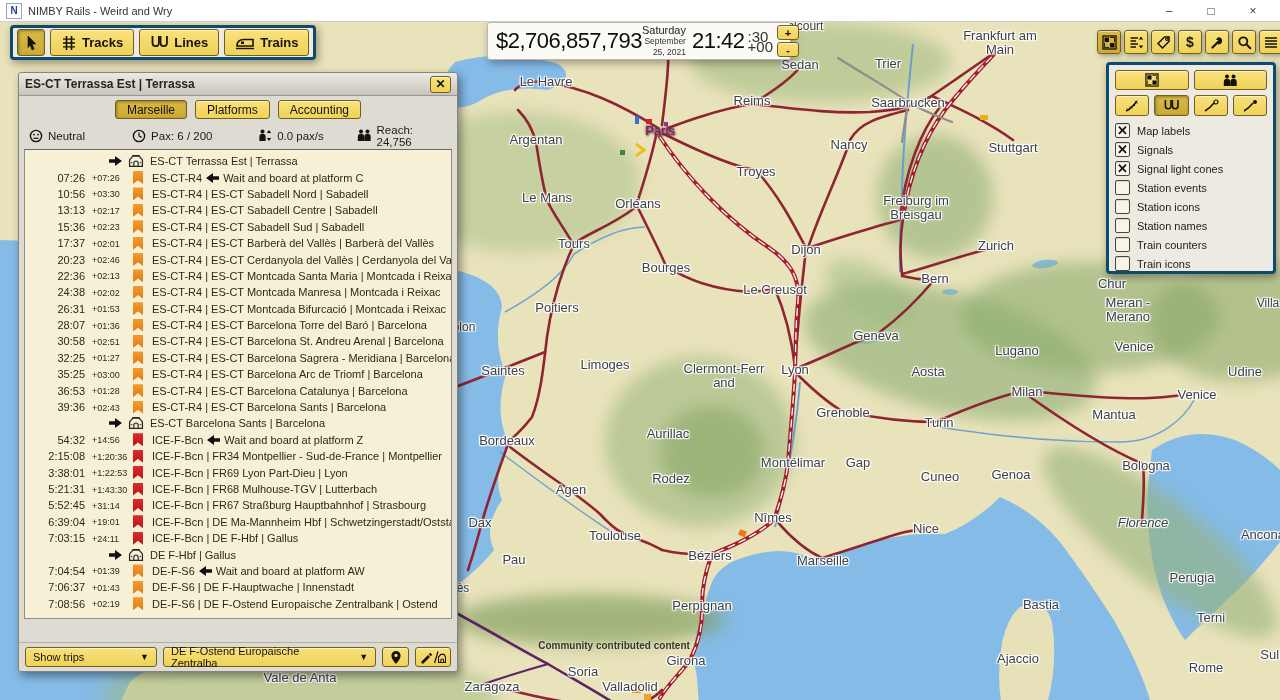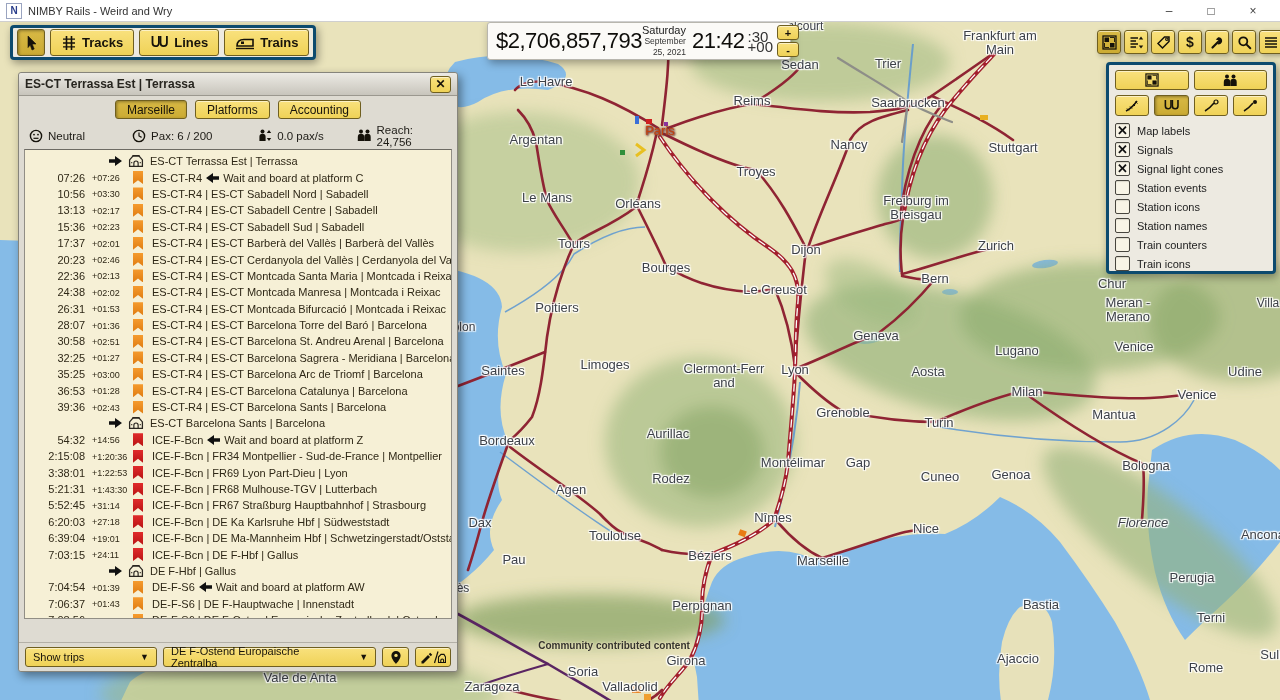--- a/index.html
+++ b/index.html
@@ -15,21 +15,21 @@
   .apptitle{font-size:11px;color:#333;}
   .wincontrols{margin-left:auto;display:flex;}
   .wincontrols span{width:42px;text-align:center;font-size:12px;color:#444;cursor:default;}
   
   .map{position:absolute;left:0;top:22px;width:1280px;height:678px;overflow:hidden;
        background:#e9e3bb;}
   .map svg{position:absolute;left:0;top:0;}
   .city{position:absolute;transform:translate(-50%,-50%);font-size:13px;color:#3d4148;
     white-space:nowrap;text-align:center;line-height:14px;
     text-shadow:-1px -1px 1px #fff,1px -1px 1px #fff,-1px 1px 1px #fff,1px 1px 1px #fff,0 0 3px #fff;}
-  .city.white{color:#c2410c;text-shadow:0 0 2px #7c3a3a,0 0 3px #8a4444,1px 1px 2px #5c2e2e;}
+  .city.white{color:#701a75;text-shadow:0 0 2px #7c3a3a,0 0 3px #8a4444,1px 1px 2px #5c2e2e;}
   .city.frag{font-size:12px;}
   .attribution{position:absolute;transform:translate(-50%,-50%);font-size:10px;font-weight:bold;
     color:#35342e;white-space:nowrap;text-shadow:0 0 2px #e9e3bb,0 0 2px #e9e3bb;}
   
   .fl{position:absolute;background:#edeae1;border:3px solid #0c4a6e;border-radius:4px;
       box-shadow:2px 3px 8px rgba(0,0,0,.38);box-sizing:border-box;z-index:40;}
   .ybtn{background:linear-gradient(#f9e17d,#efd257);border:1px solid #6f5f20;border-radius:3px;
     display:flex;align-items:center;justify-content:center;gap:5px;color:#17130a;cursor:pointer;
     box-shadow:inset 0 1px 0 rgba(255,255,255,.55);box-sizing:border-box;}
   .ybtn.sel{background:linear-gradient(#d8b945,#cbab33);box-shadow:inset 1px 1px 3px rgba(0,0,0,.35);}
@@ -763,28 +763,20 @@
       </div>
       <div class="srow">
         <span class="t">5:52:45</span>
         <span class="d">+31:14</span>
         <span class="badge red"></span>
         <span class="tx">
           <span>ICE-F-Bcn | FR67 Straßburg Hauptbahnhof | Strasbourg</span>
         </span>
       </div>
       <div class="srow">
-        <span class="t">6:20:03</span>
-        <span class="d">+27:18</span>
-        <span class="badge red"></span>
-        <span class="tx">
-          <span>ICE-F-Bcn | DE Ka Karlsruhe Hbf | Südweststadt</span>
-        </span>
-      </div>
-      <div class="srow">
         <span class="t">6:39:04</span>
         <span class="d">+19:01</span>
         <span class="badge red"></span>
         <span class="tx">
           <span>ICE-F-Bcn | DE Ma-Mannheim Hbf | Schwetzingerstadt/Oststadt</span>
         </span>
       </div>
       <div class="srow">
         <span class="t">7:03:15</span>
         <span class="d">+24:11</span>

